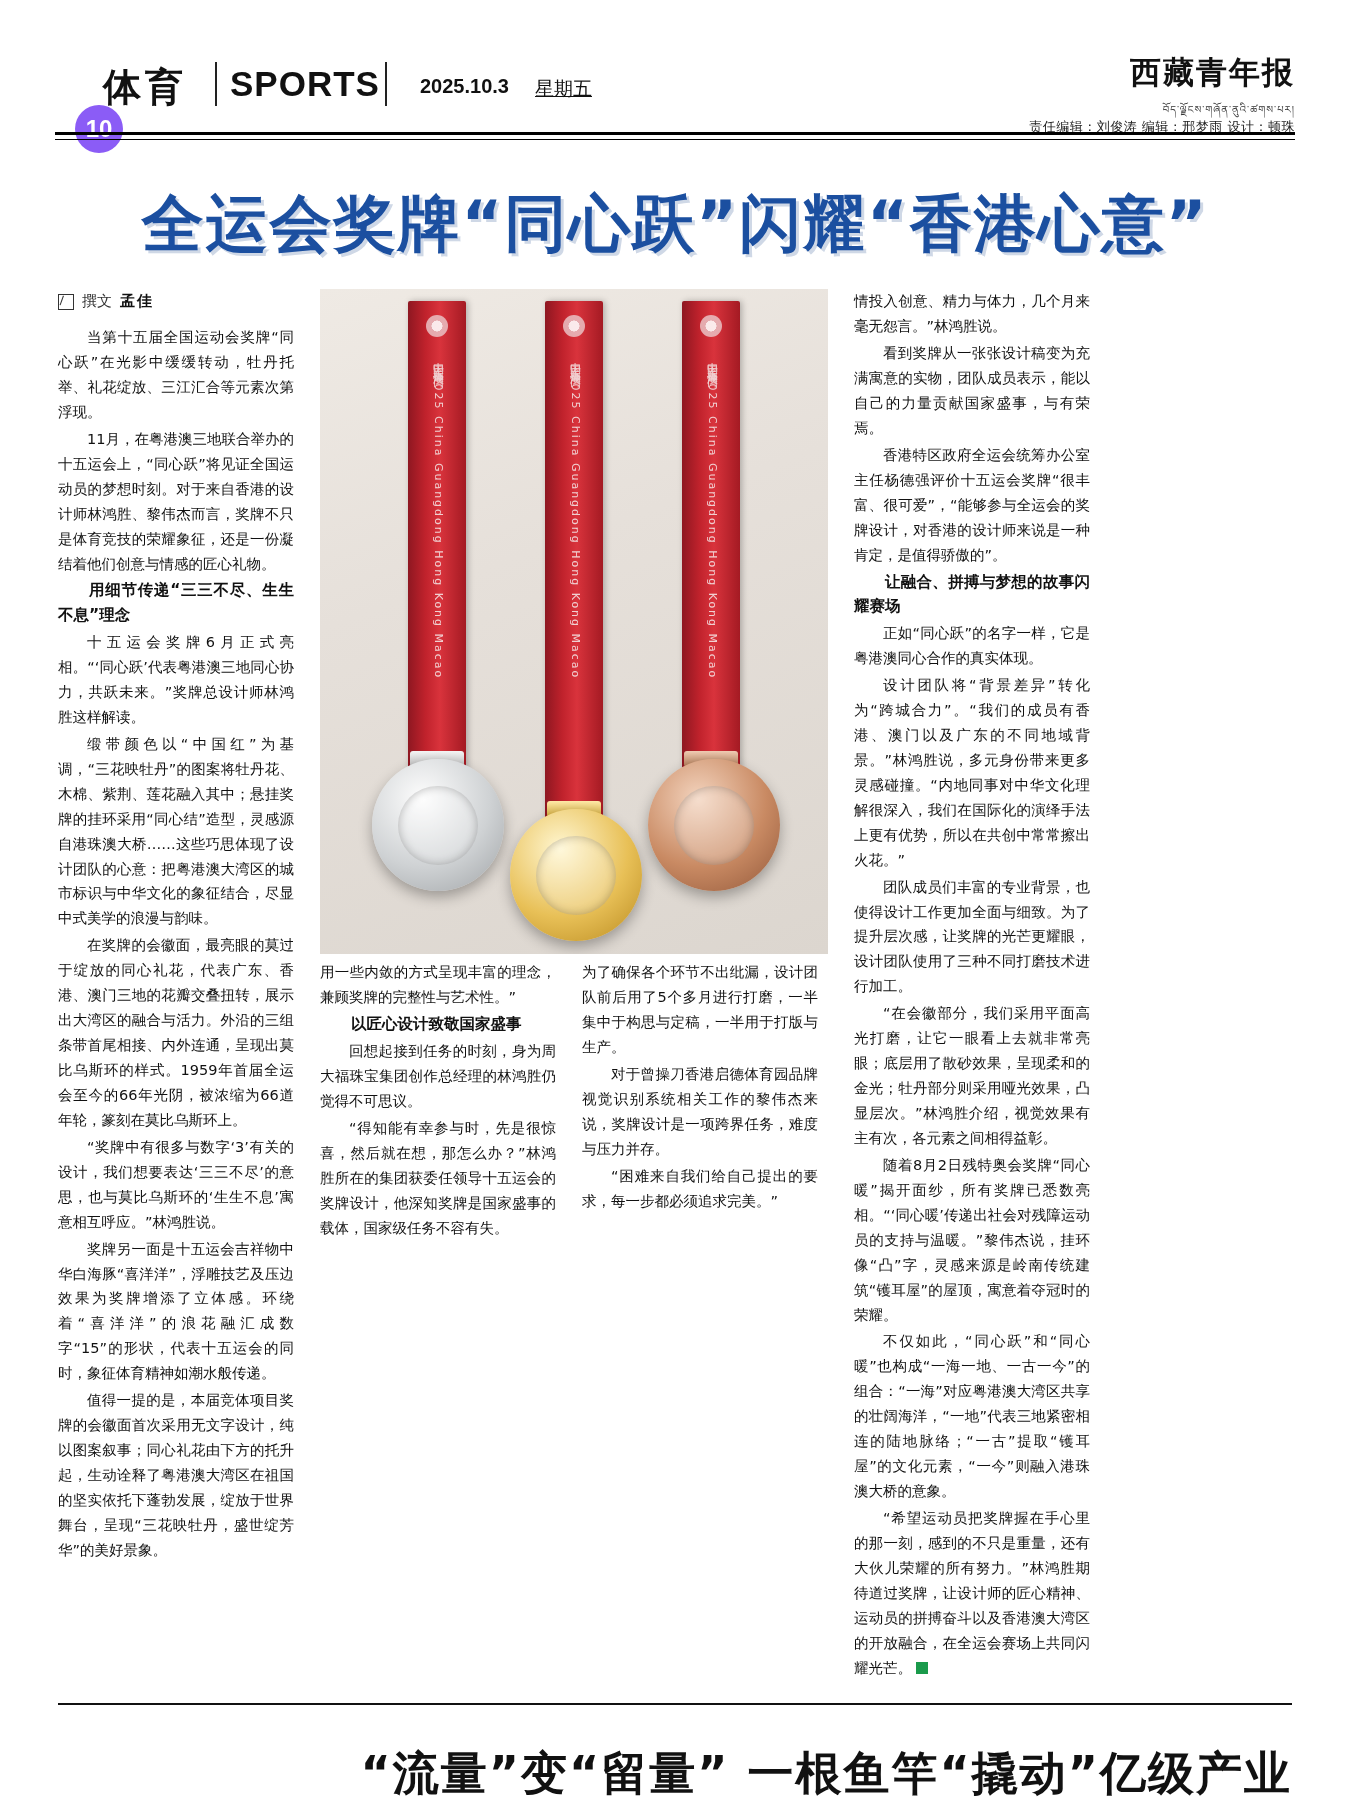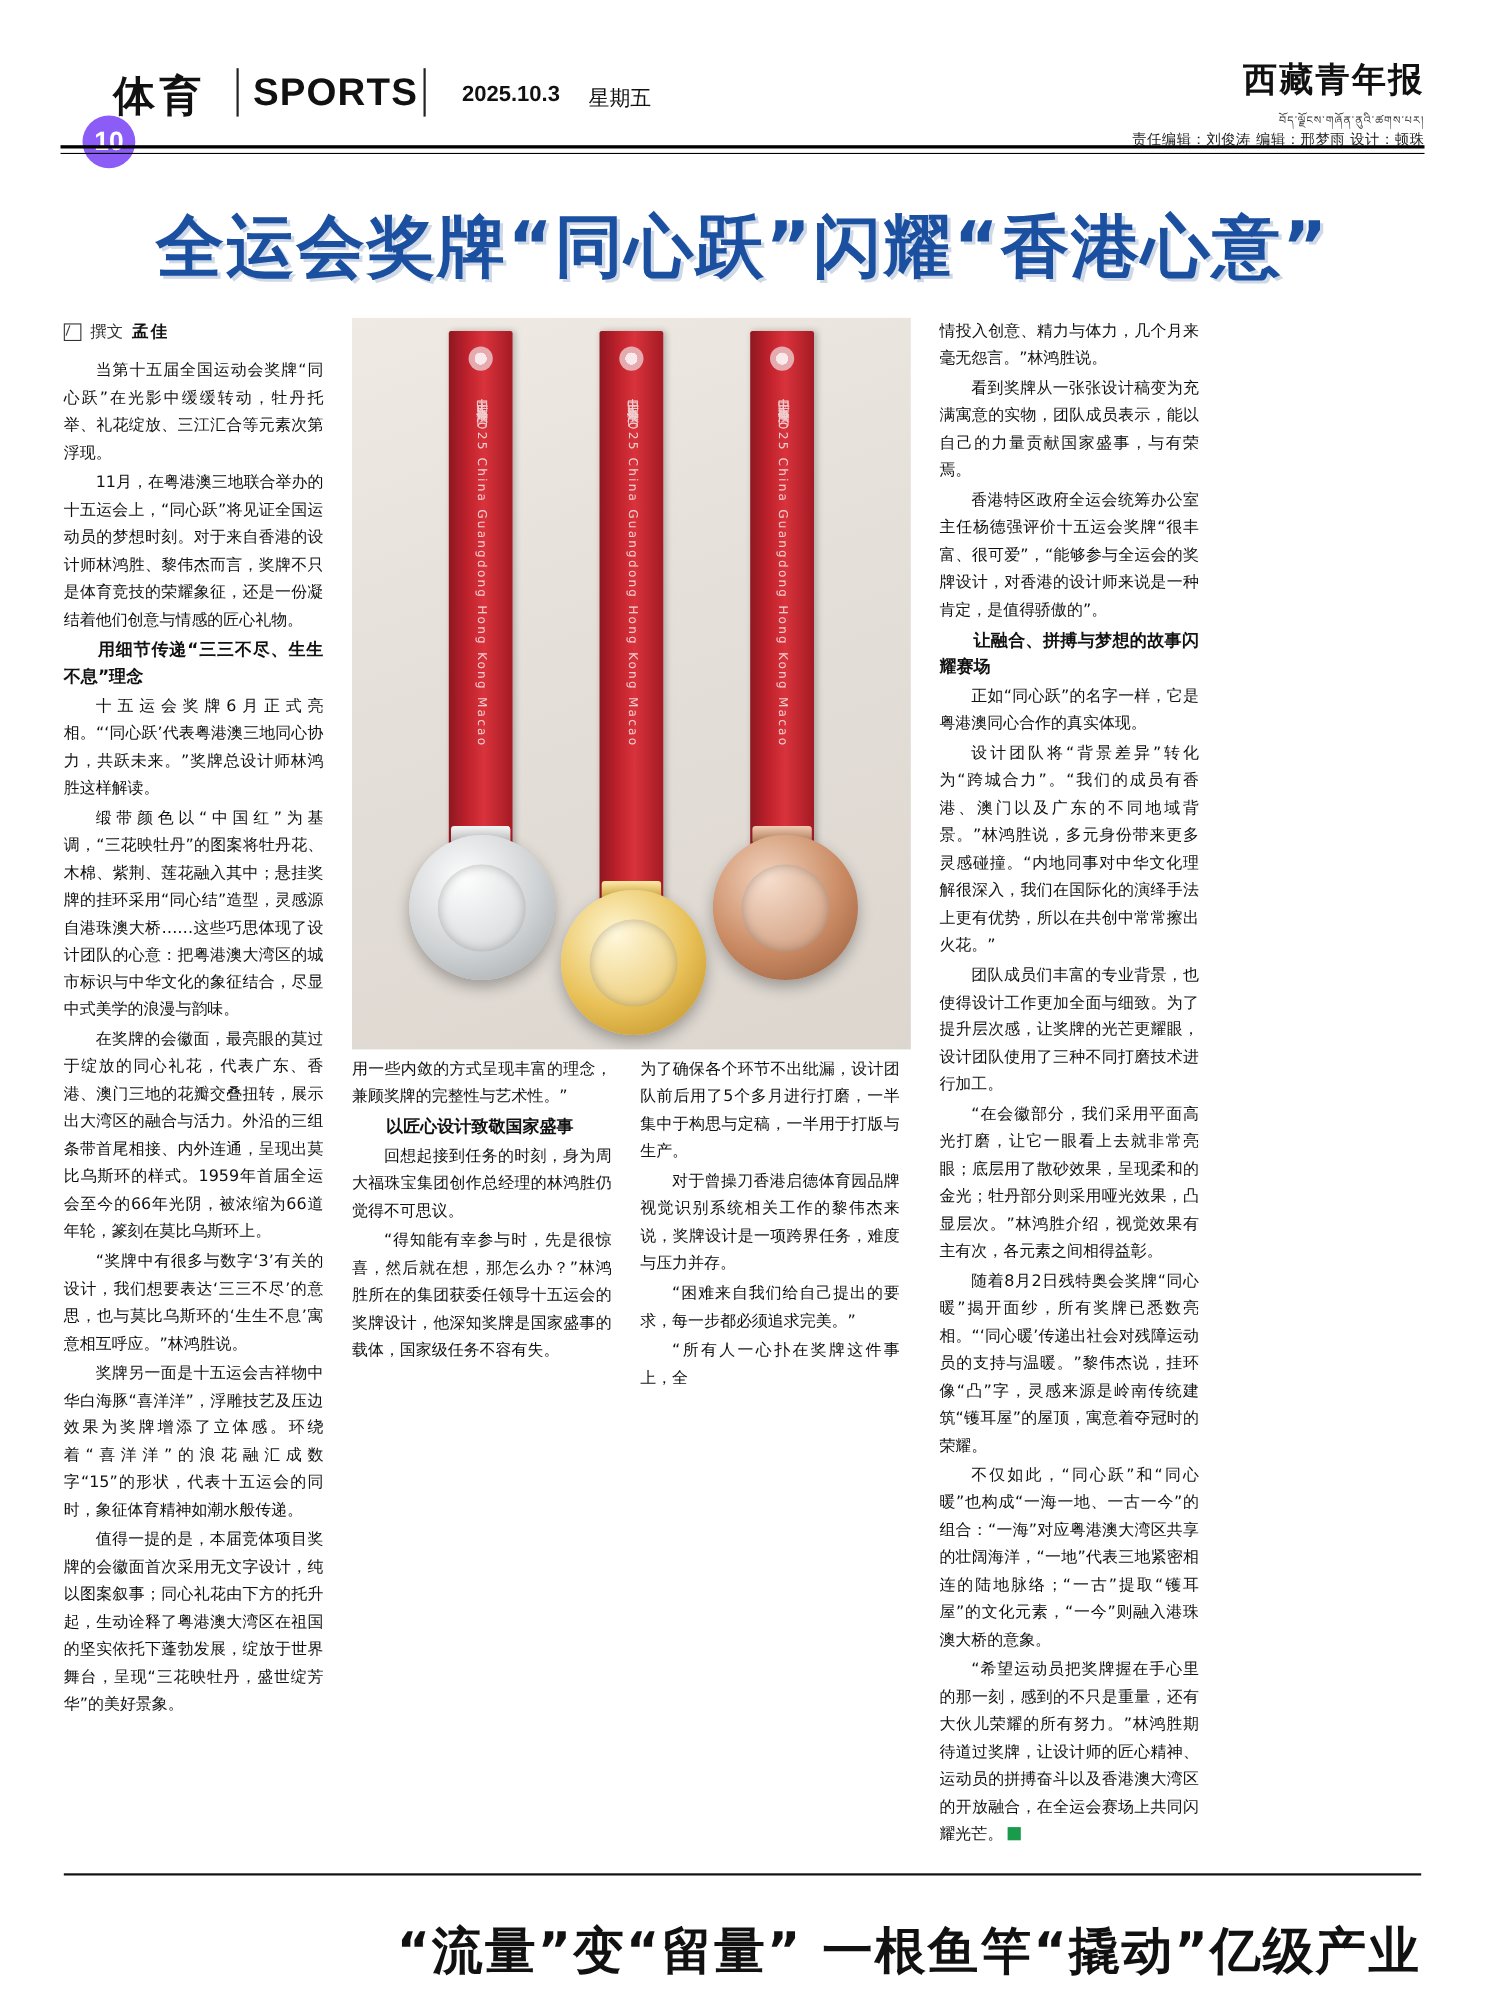--- a/index.html
+++ b/index.html
@@ -66,20 +66,21 @@
     left:365px;top:75px;
     font-size:20px;
     font-weight:bold;
     font-family:"Liberation Sans",sans-serif;
   }
   .mh-weekday{
     position:absolute;
     left:480px;top:76px;
     font-size:19px;
     font-family:"DejaVu Sans",sans-serif;
+    text-decoration:underline;
   }
   .page-num{
     position:absolute;
     left:20px;top:105px;
     width:48px;height:48px;border-radius:50%;
     background:#8b5cf6;color:#fff;
     font-size:24px;font-weight:bold;
     display:flex;align-items:center;justify-content:center;
     font-family:"Liberation Sans",sans-serif;
   }
@@ -330,21 +331,20 @@
           <div class="col">
             <p class="noind">用一些内敛的方式呈现丰富的理念，兼顾奖牌的完整性与艺术性。”</p>
             <p class="sub">以匠心设计致敬国家盛事</p>
             <p>回想起接到任务的时刻，身为周大福珠宝集团创作总经理的林鸿胜仍觉得不可思议。</p>
             <p>“得知能有幸参与时，先是很惊喜，然后就在想，那怎么办？”林鸿胜所在的集团获委任领导十五运会的奖牌设计，他深知奖牌是国家盛事的载体，国家级任务不容有失。</p>
           </div>
           <div class="col">
             <p class="noind">为了确保各个环节不出纰漏，设计团队前后用了5个多月进行打磨，一半集中于构思与定稿，一半用于打版与生产。</p>
             <p>对于曾操刀香港启德体育园品牌视觉识别系统相关工作的黎伟杰来说，奖牌设计是一项跨界任务，难度与压力并存。</p>
             <p>“困难来自我们给自己提出的要求，每一步都必须追求完美。”</p>
-            <p>“所有人一心扑在奖牌这件事上，全</p>
           </div>
         </div>
       </div>
 
       <div class="col">
         <p class="noind">情投入创意、精力与体力，几个月来毫无怨言。”林鸿胜说。</p>
         <p>看到奖牌从一张张设计稿变为充满寓意的实物，团队成员表示，能以自己的力量贡献国家盛事，与有荣焉。</p>
         <p>香港特区政府全运会统筹办公室主任杨德强评价十五运会奖牌“很丰富、很可爱”，“能够参与全运会的奖牌设计，对香港的设计师来说是一种肯定，是值得骄傲的”。</p>
         <p class="sub">让融合、拼搏与梦想的故事闪耀赛场</p>
         <p>正如“同心跃”的名字一样，它是粤港澳同心合作的真实体现。</p>

